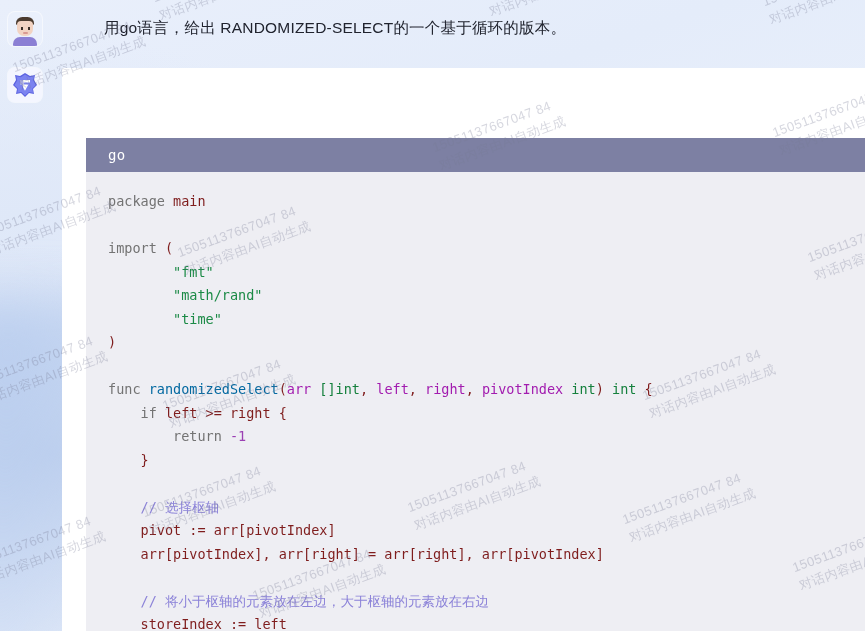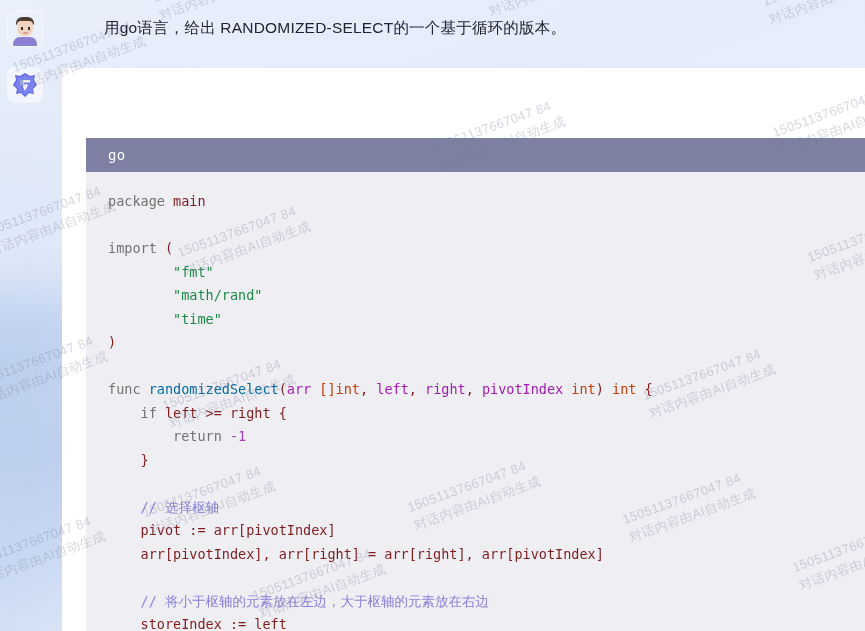--- a/index.html
+++ b/index.html
@@ -178,21 +178,21 @@
     min-height: 460px;
     box-sizing: border-box;
   }
   .ln { display: block; min-height: 23.5px; }
 
   
   .kw   { color: #737373; }
   .str  { color: #1b8a46; }
   .fn   { color: #0369a1; }
   .par  { color: #a21caf; }
-  .typ  { color: #c2410c; }
+  .typ  { color: #15803d; }
   .num  { color: #9b3fb3; }
   .cmt  { color: #8b82d8; }
   .pl   { color: #7f1d1d; }
 </style>
 </head>
 <body>
 
 <div id="page-bg"></div>
 
 <div id="user-row">

